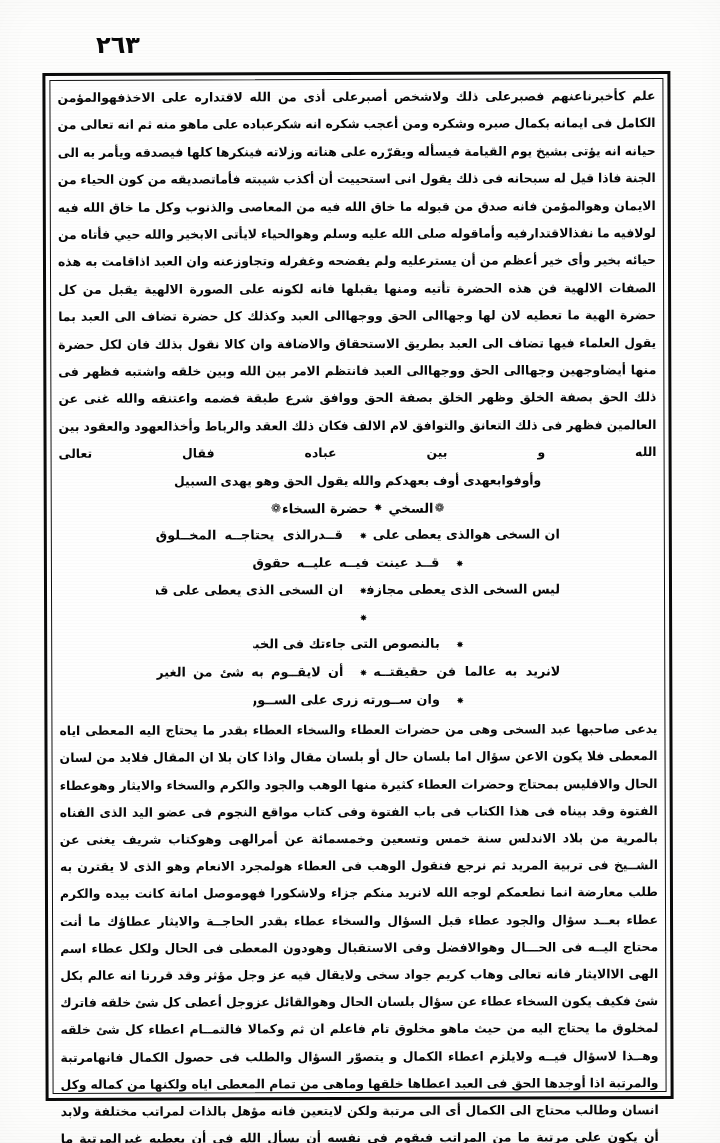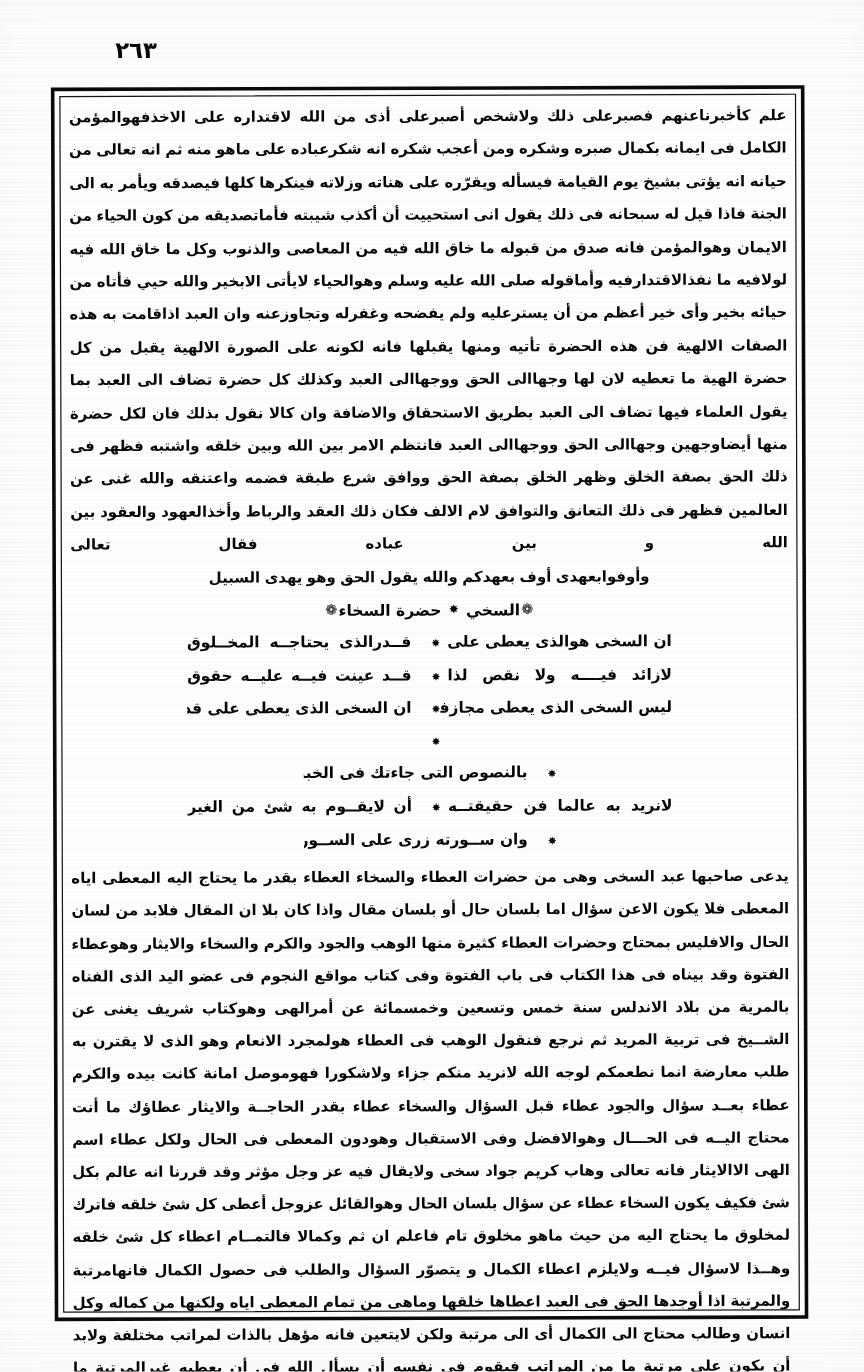--- a/index.html
+++ b/index.html
@@ -27,21 +27,21 @@
   
   .folio {
     position: absolute;
     top: 33px;
     left: 0;
     width: 620px;
     text-align: left;
     padding-left: 96px;
     box-sizing: border-box;
     font-family: "DejaVu Sans", sans-serif;
-    font-size: 19px;
+    font-size: 24px;
     font-weight: 700;
     letter-spacing: 0px;
     color: #080808;
     direction: rtl;
     line-height: 1;
   }
 
   
   .frame-outer {
     position: absolute;
@@ -205,21 +205,20 @@
 
       <div class="poem">
 
         <div class="verse">
           <span class="hemistich right">ان السخى هوالذى يعطى على</span>
           <span class="star">✸</span>
           <span class="hemistich left">قــدرالذى يحتاجــه المخــلوق</span>
         </div>
 
         <div class="verse">
-          <span class="hemistich right">لازائد فيــــه ولا نقص لذا</span>
           <span class="star">✸</span>
           <span class="hemistich left">قــد عينت فيــه عليــه حقوق</span>
         </div>
 
         <div class="verse">
           <span class="hemistich right">ليس السخى الذى يعطى مجازفة</span>
           <span class="star">✸</span>
           <span class="hemistich left">ان السخى الذى يعطى على قدر</span>
         </div>
 

